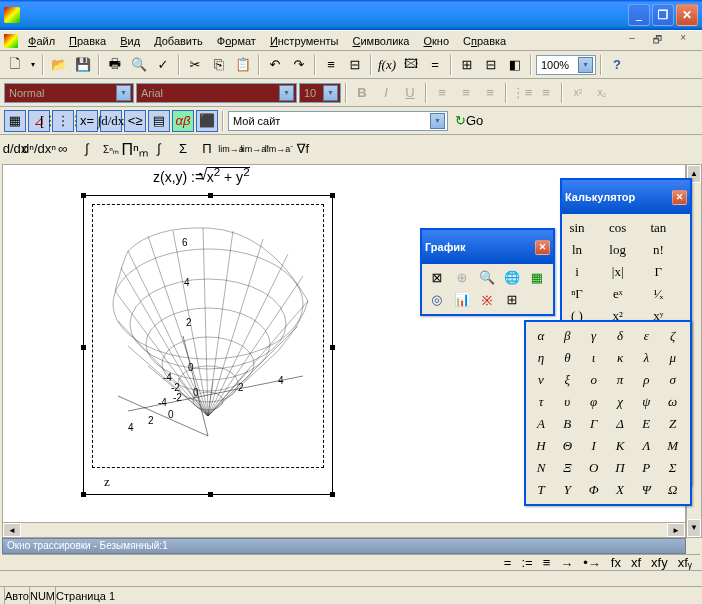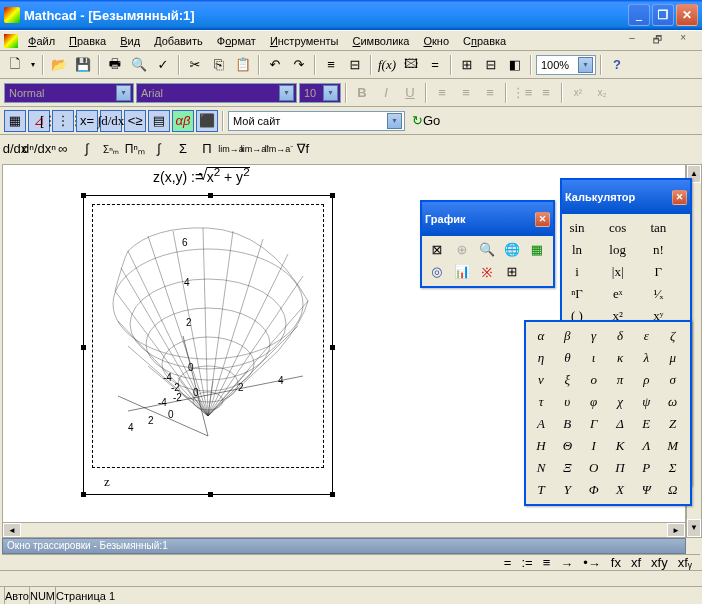--- a/index.html
+++ b/index.html
@@ -16,21 +16,21 @@
 .menubar .micon { width: 14px; height: 14px; background: linear-gradient(135deg,#c00,#ff0,#0c0); margin-right: 2px; }
 .menubar span { padding: 2px 6px; cursor: default; }
 .menubar span u { text-decoration: underline; }
 .mdi-btns { margin-left: auto; display: flex; gap: 6px; font-size: 10px; color: #555; padding-right: 6px; }
 
 .toolbar { height: 28px; background: #ece9d8; display: flex; align-items: center; padding: 2px 4px; gap: 2px; border-top: 1px solid #aca899; }
 .tbtn { width: 22px; height: 22px; display: flex; align-items: center; justify-content: center; font-size: 13px; cursor: default; border: 1px solid transparent; }
 .sep { width: 2px; height: 20px; border-left: 1px solid #aca899; border-right: 1px solid #fff; margin: 0 2px; }
 .combo { height: 20px; background: white; border: 1px solid #7f9db9; display: flex; align-items: center; padding: 0 2px 0 4px; font-size: 11px; }
 .combo .arrow { width: 15px; height: 16px; background: linear-gradient(#b6d2f0,#8fb8e8); border: 1px solid #5a7fa4; margin-left: auto; display: flex; align-items: center; justify-content: center; font-size: 8px; color: #4d6185; }
-.combo.dis { background: #4c1d95; color: #aca899; }
+.combo.dis { background: #7f1d1d; color: #aca899; }
 
 .workspace { position: absolute; top: 164px; left: 2px; right: 16px; bottom: 66px; background: white; border: 1px solid #aca899; overflow: hidden; }
 .vscroll { position: absolute; top: 164px; right: 0; width: 16px; bottom: 66px; background: #ece9d8; border: 1px solid #aca899; }
 .vscroll::before { content:'▲'; position:absolute; top:0; left:0; right:0; height:16px; background:#d4d0c8; font-size:8px; text-align:center; line-height:16px; border:1px solid #fff; }
 .vscroll::after { content:'▼'; position:absolute; bottom:0; left:0; right:0; height:16px; background:#d4d0c8; font-size:8px; text-align:center; line-height:16px; border:1px solid #fff; }
 .hscroll { position: absolute; bottom: 50px; left: 2px; right: 16px; height: 16px; background: #ece9d8; border: 1px solid #aca899; }
 .hscroll::before { content:'◄'; position:absolute; left:0; top:0; bottom:0; width:16px; background:#d4d0c8; font-size:8px; text-align:center; line-height:14px; border:1px solid #fff; }
 .hscroll::after { content:'►'; position:absolute; right:0; top:0; bottom:0; width:16px; background:#d4d0c8; font-size:8px; text-align:center; line-height:14px; border:1px solid #fff; }
 
 .formula { position: absolute; top: 0; left: 150px; font-family: 'Times New Roman', serif; font-size: 14px; }
@@ -53,21 +53,20 @@
 .statusbar { position: absolute; bottom: 0; left: 0; right: 0; height: 18px; background: #ece9d8; border-top: 1px solid #aca899; display: flex; align-items: center; font-size: 11px; padding: 0 4px; }
 .statusbar .cell { border-left: 1px solid #aca899; padding: 0 0; height: 100%; display: flex; align-items: center; }
 
 .tracetitle { position:absolute; left:2px; right:16px; height:16px; background: linear-gradient(#a0b4ce,#8298b6); color:#fff; font-size:10px; padding:1px 4px; border:1px solid #6a7f99; }
 </style>
 </head>
 <body>
 
 <div class="titlebar">
   <div class="icon"></div>
-  <span>Mathcad - [Безымянный:1]</span>
   <div class="winbtns">
     <div class="winbtn min">_</div>
     <div class="winbtn max">❐</div>
     <div class="winbtn close">✕</div>
   </div>
 </div>
 
 <div class="menubar">
   <div class="micon"></div>
   <span><u>Ф</u>айл</span>
@@ -162,34 +161,34 @@
   <div class="tbtn" style="border:1px solid #316ac5;background:#c1d3f0">▦</div>
   <div class="tbtn" style="border:1px solid #316ac5;background:#c1d3f0;color:#c00">⊿</div>
   <div class="tbtn" style="border:1px solid #316ac5;background:#c1d3f0">[⋮⋮⋮]</div>
   <div class="tbtn" style="border:1px solid #316ac5;background:#c1d3f0">x=</div>
   <div class="tbtn" style="border:1px solid #316ac5;background:#c1d3f0;font-family:serif">∫d/dx</div>
   <div class="tbtn" style="border:1px solid #316ac5;background:#c1d3f0">&lt;≥</div>
   <div class="tbtn" style="border:1px solid #316ac5;background:#c1d3f0">▤</div>
   <div class="tbtn" style="border:1px solid #316ac5;background:#86efac;font-style:italic;color:#c00">αβ</div>
   <div class="tbtn" style="border:1px solid #316ac5;background:#c1d3f0">⬛</div>
   <div class="sep"></div>
-  <div class="combo" style="width:177px">
+  <div class="combo" style="width:220px">
     <span>Мой сайт</span>
     <div class="arrow">▾</div>
   </div>
   <div class="tbtn" style="width:auto;padding:0 4px;color:#080">↻<span style="color:#000">Go</span></div>
 </div>
 
 <div class="toolbar" style="font-family:'Times New Roman',serif">
   <div class="tbtn">d/dx</div>
   <div class="tbtn">dⁿ/dxⁿ</div>
   <div class="tbtn">∞</div>
   <div class="tbtn">∫</div>
   <div class="tbtn" style="font-size:10px">Σⁿₘ</div>
-  <div class="tbtn" style="font-size:12px">Πⁿₘ</div>
+  <div class="tbtn" style="font-size:16px">Πⁿₘ</div>
   <div class="tbtn">∫</div>
   <div class="tbtn">Σ</div>
   <div class="tbtn">Π</div>
   <div class="tbtn" style="font-size:9px">lim→a</div>
   <div class="tbtn" style="font-size:9px">lim→a⁺</div>
   <div class="tbtn" style="font-size:9px">lim→a⁻</div>
   <div class="tbtn">∇f</div>
 </div>
 
 <div class="workspace">
@@ -268,21 +267,21 @@
           </g>
         </g>
       </svg>
     </div>
     <div class="zlabel">z</div>
   </div>
 </div>
 
 <div class="vscroll"></div>
 
-<div class="floatwin" style="top:200px;left:420px;width:135px">
+<div class="floatwin" style="top:228px;left:420px;width:135px">
   <div class="ftitle">
     <span>График</span>
     <div class="fx">✕</div>
   </div>
   <div class="fbody">
     <div class="palette" style="grid-template-columns:repeat(5,1fr)">
       <button>⊠</button>
       <button style="color:#aaa">⊕</button>
       <button style="color:#aaa">🔍</button>
       <button>🌐</button>

